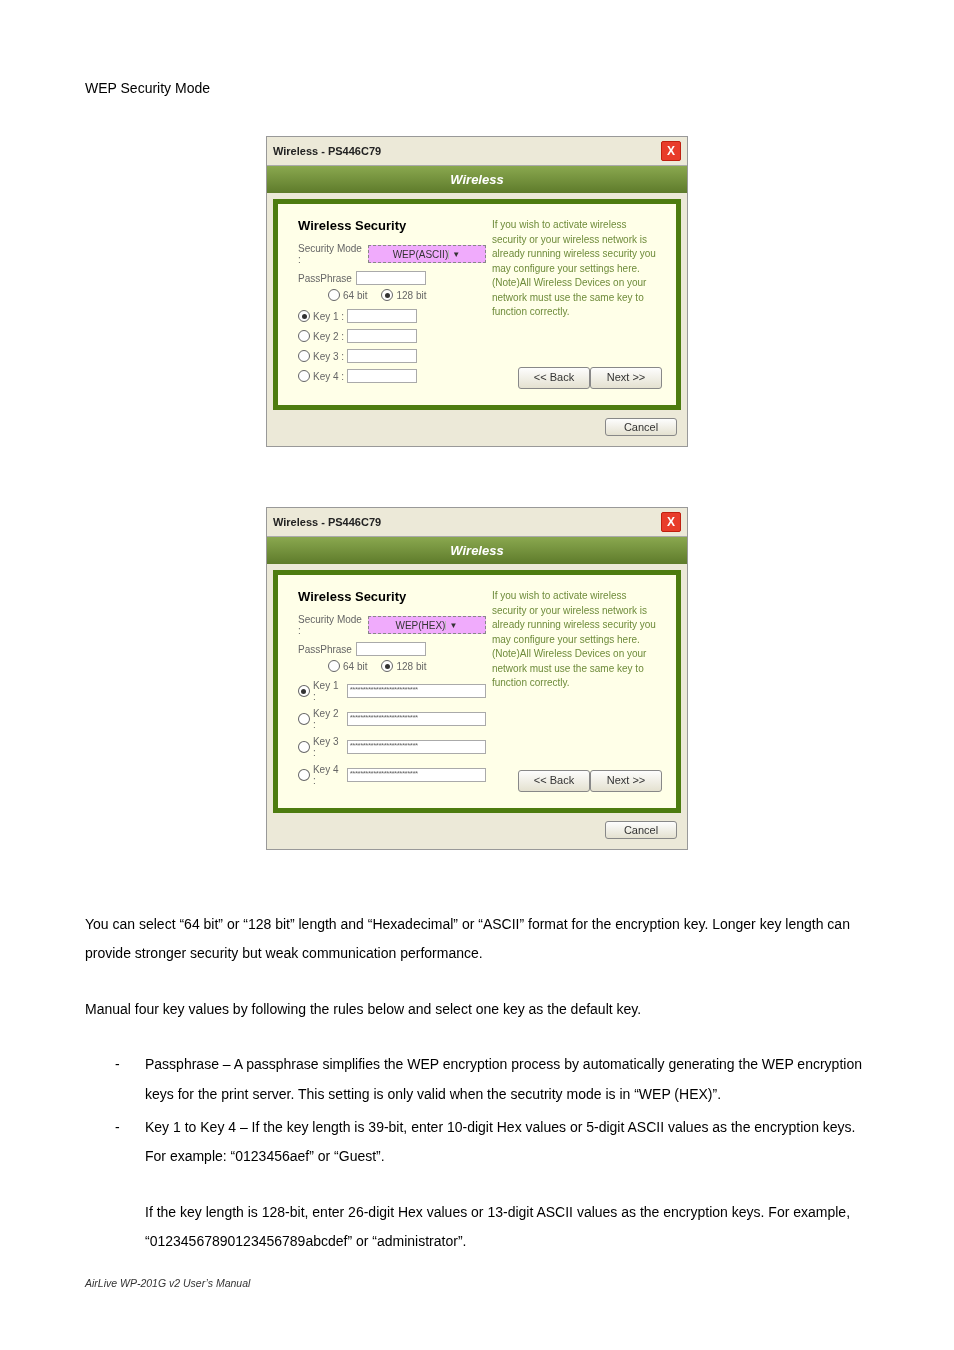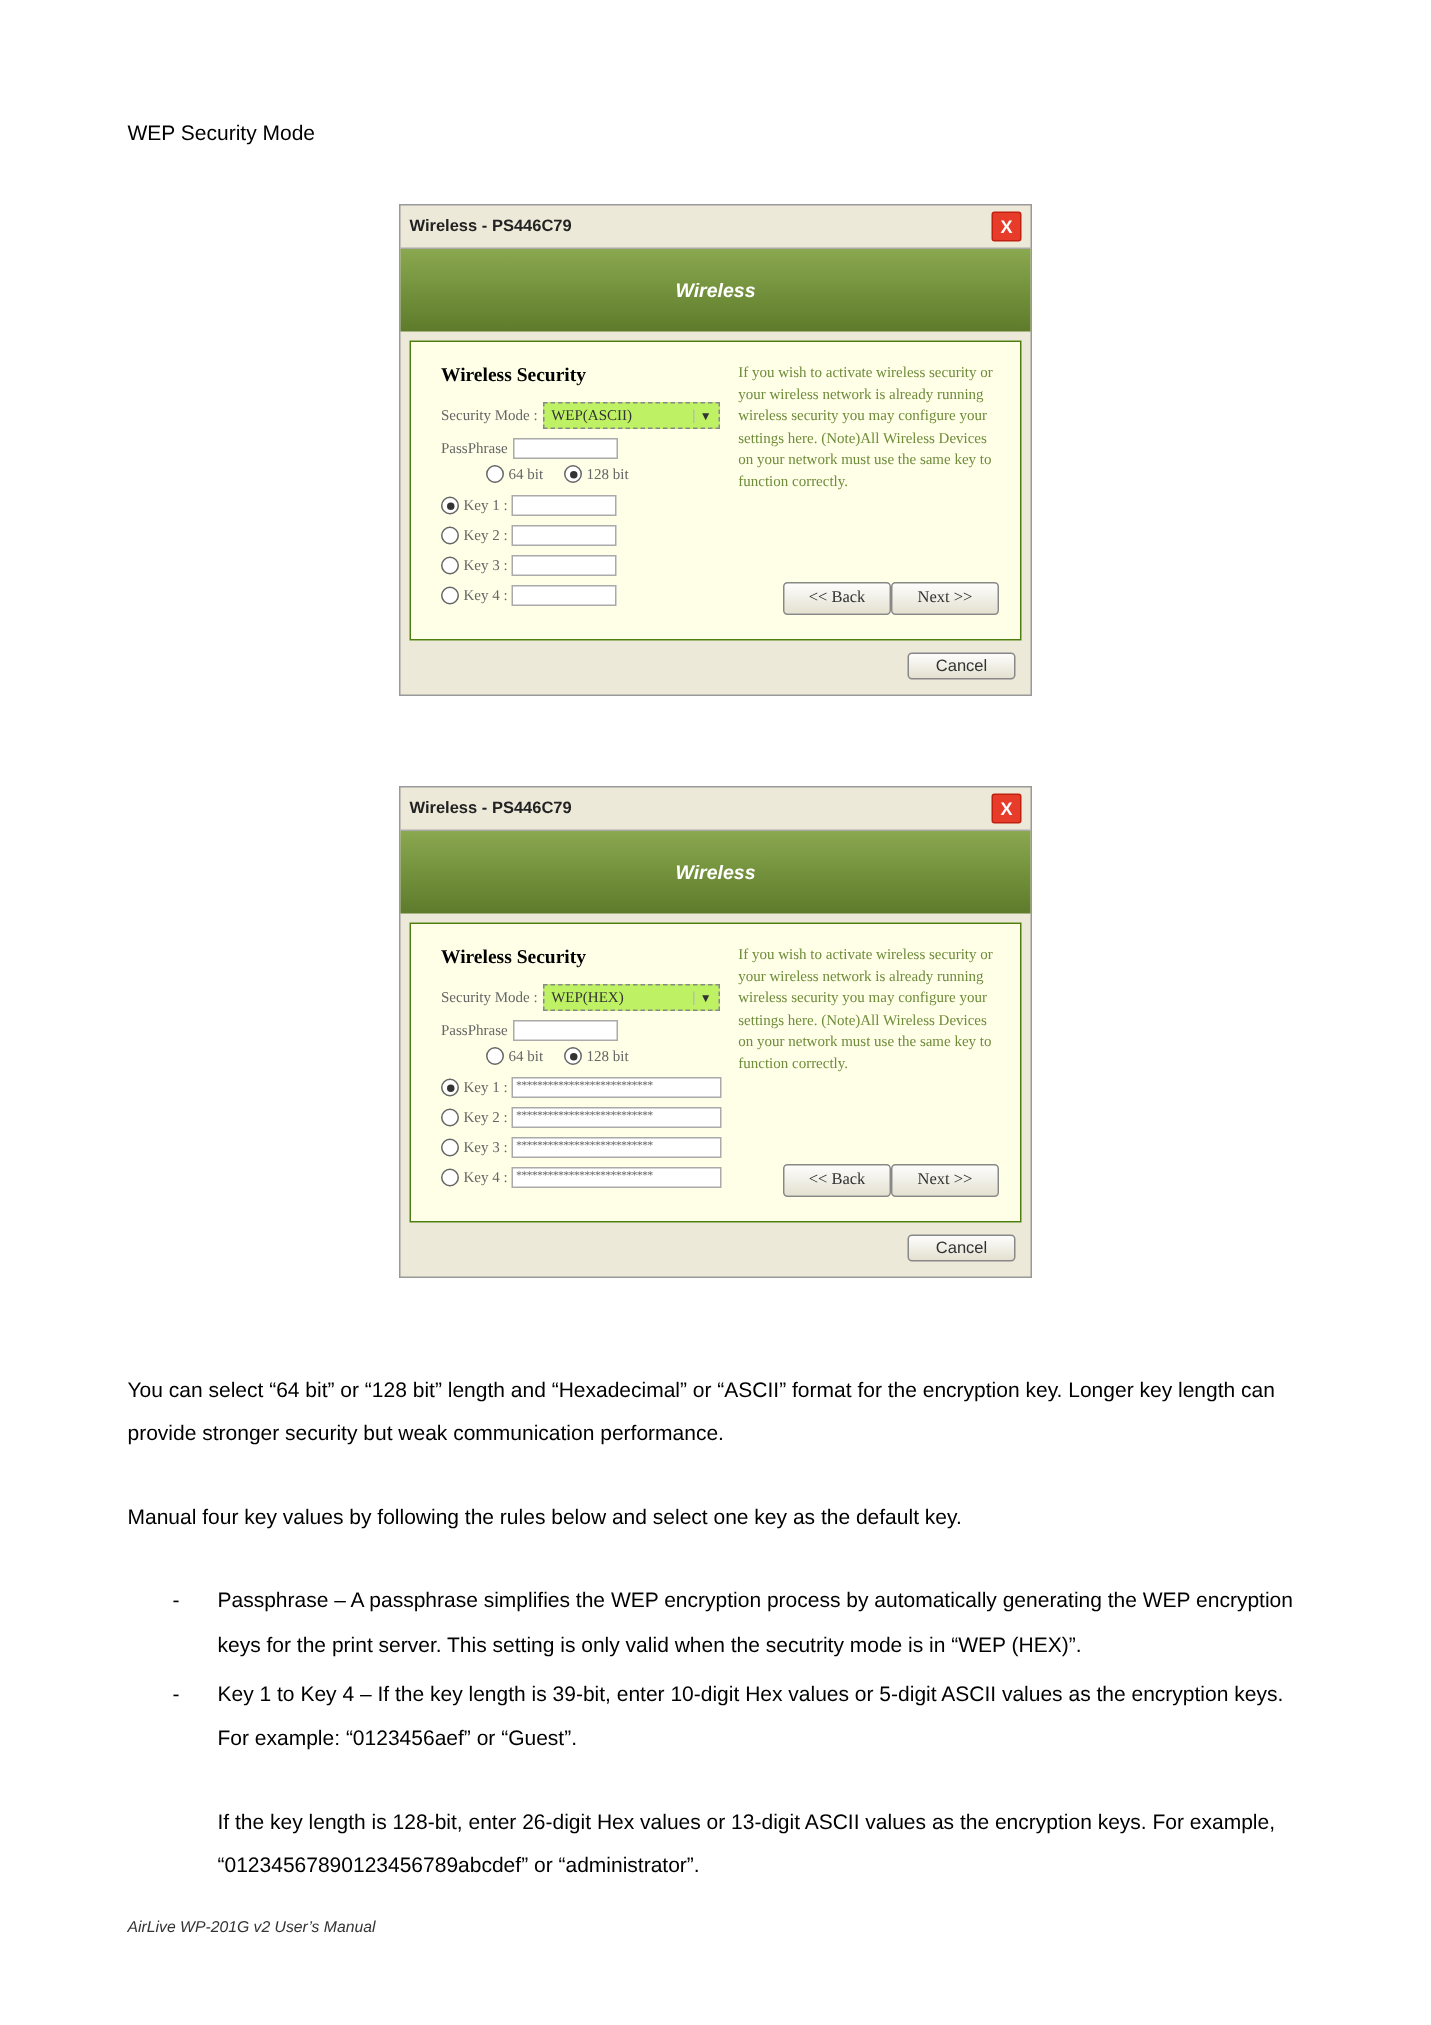--- a/index.html
+++ b/index.html
@@ -51,32 +51,31 @@
     border-radius: 2px;
     font-size: 12px;
   }
   .wizard-header {
     background: #6f8c3b;
     background: linear-gradient(#8aa84f, #5e7b2b);
     color: #fff;
     text-align: center;
     font-weight: bold;
     font-style: italic;
-    padding: 20px 0;
+    padding: 6px 0;
     font-size: 13px;
     border-top: 1px solid #aaa;
   }
   .content-box {
     background: #ffffe8;
-    border: 1px solid #4d7c0f;
+    border: 5px solid #4d7c0f;
     margin: 6px 6px 2px 6px;
     padding: 14px 14px 16px 20px;
     display: flex;
     gap: 6px;
-    font-family: Liberation Serif, serif;
   }
   .left-col { flex: 1.05; }
   .right-col {
     flex: 0.95;
     color: #6f8c3b;
     font-size: 10px;
     line-height: 1.45;
     display: flex;
     flex-direction: column;
     justify-content: space-between;
@@ -92,27 +91,27 @@
     align-items: center;
     margin-bottom: 4px;
     font-size: 10px;
     color: #666;
   }
   .row-label { margin-right: 4px; }
   .combo {
     display: inline-flex;
     align-items: center;
     border: 1px dashed #888;
-    background: #bef264;
+    background: #f0abfc;
     height: 16px;
     min-width: 110px;
     padding: 0 2px 0 4px;
     font-size: 10px;
     color: #333;
-    justify-content: space-between;
+    justify-content: center;
   }
   .combo .arrow {
     width: 14px;
     text-align: center;
     border-left: 1px solid #bbb;
     font-size: 8px;
     color: #333;
   }
   .textbox {
     display: inline-block;

